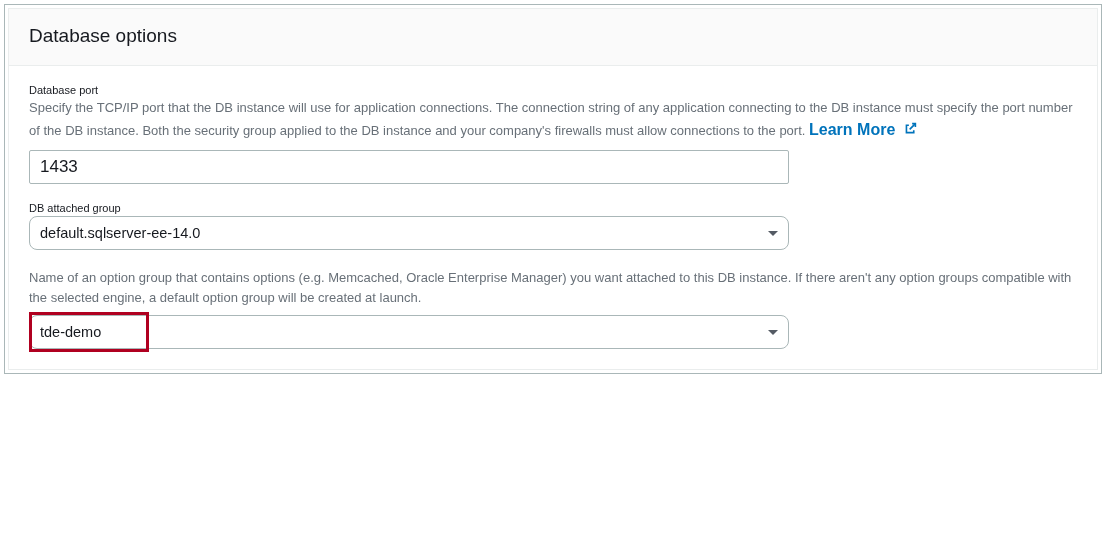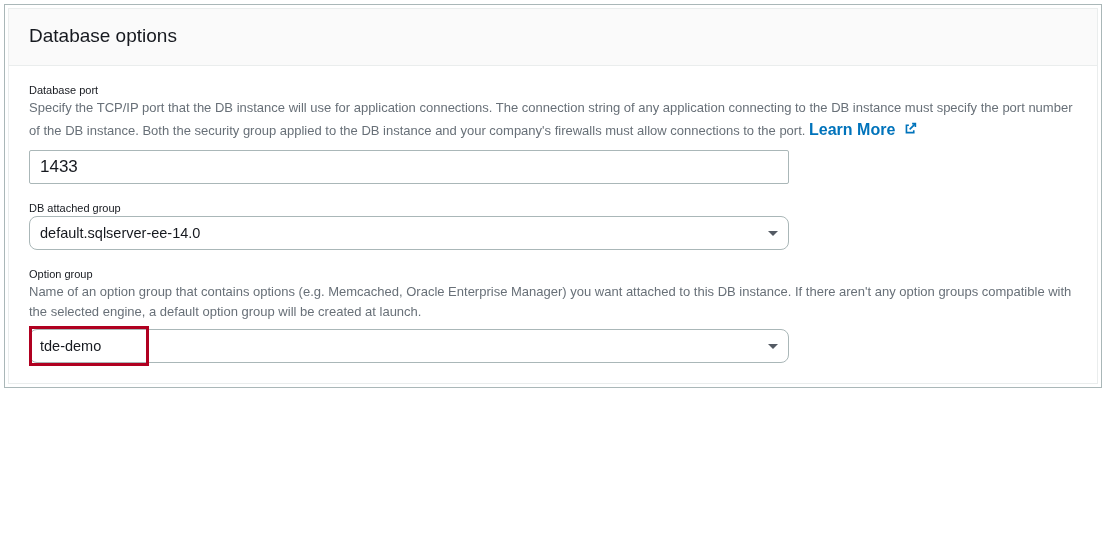--- a/index.html
+++ b/index.html
@@ -144,21 +144,20 @@
           </div>
           <span class="caret">
             <svg width="12" height="8" viewBox="0 0 12 8" fill="#545b64">
               <path d="M1 1 L6 6 L11 1 Z"></path>
             </svg>
           </span>
         </div>
       </div>
 
       <div class="field-block">
-        <div class="field-label">Option group</div>
         <div class="field-desc">Name of an option group that contains options (e.g. Memcached, Oracle Enterprise Manager) you want attached to this DB instance. If there aren't any option groups compatible with the selected engine, a default option group will be created at launch.</div>
         <div class="select-wrap">
           <div class="select">
             <span>tde-demo</span>
           </div>
           <span class="caret">
             <svg width="12" height="8" viewBox="0 0 12 8" fill="#545b64">
               <path d="M1 1 L6 6 L11 1 Z"></path>
             </svg>
           </span>

